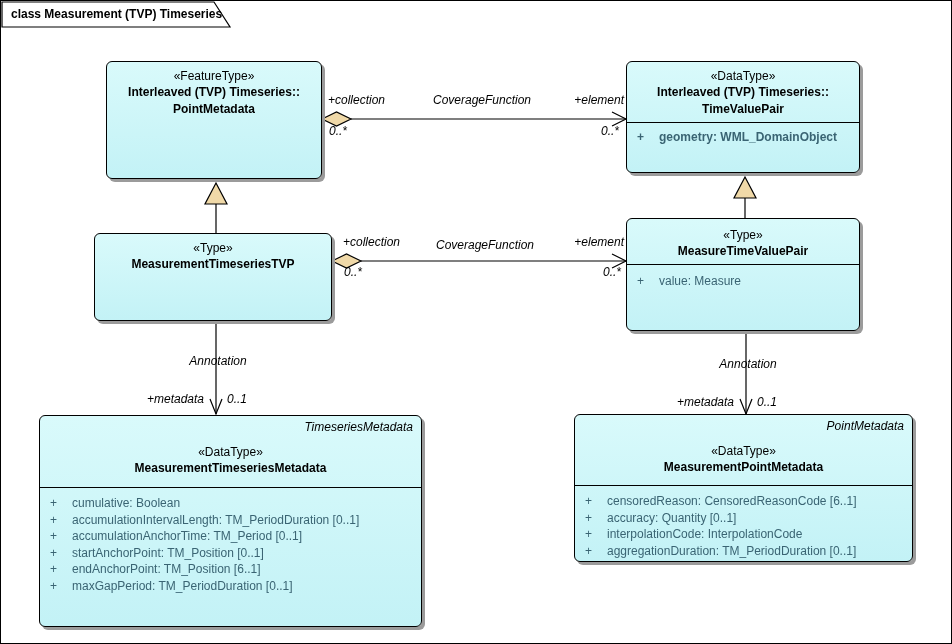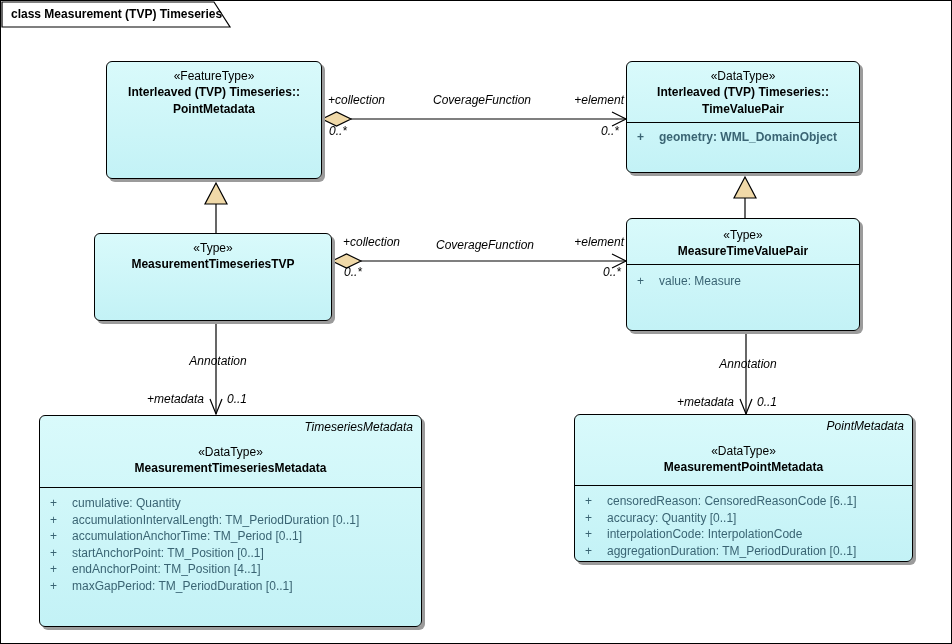--- a/index.html
+++ b/index.html
@@ -112,25 +112,25 @@
       </div>
   </div>
 
   <div class="uml-class" style="left:38px; top:414px; width:383px; height:212px;">
     <div class="hdr sep" style="height:72px;">
       <div class="tagline">TimeseriesMetadata</div>
       <div class="stereo" style="margin-top:11px;">«DataType»</div>
       <div class="cname">MeasurementTimeseriesMetadata</div>
     </div>
     <div class="attrs" style="padding-top:7px;">
-        <div class="attr-row"><span class="vis">+</span><span class="atxt">cumulative: Quantity</span></div>
+        <div class="attr-row"><span class="vis">+</span><span class="atxt">cumulative: Boolean</span></div>
         <div class="attr-row"><span class="vis">+</span><span class="atxt">accumulationIntervalLength: TM_PeriodDuration [0..1]</span></div>
         <div class="attr-row"><span class="vis">+</span><span class="atxt">accumulationAnchorTime: TM_Period [0..1]</span></div>
         <div class="attr-row"><span class="vis">+</span><span class="atxt">startAnchorPoint: TM_Position [0..1]</span></div>
-        <div class="attr-row"><span class="vis">+</span><span class="atxt">endAnchorPoint: TM_Position [4..1]</span></div>
+        <div class="attr-row"><span class="vis">+</span><span class="atxt">endAnchorPoint: TM_Position [6..1]</span></div>
         <div class="attr-row"><span class="vis">+</span><span class="atxt">maxGapPeriod: TM_PeriodDuration [0..1]</span></div>
       </div>
   </div>
 
   <div class="uml-class" style="left:573px; top:413px; width:339px; height:148px;">
     <div class="hdr sep" style="height:71px;">
       <div class="tagline">PointMetadata</div>
       <div class="stereo" style="margin-top:11px;">«DataType»</div>
       <div class="cname">MeasurementPointMetadata</div>
     </div>

